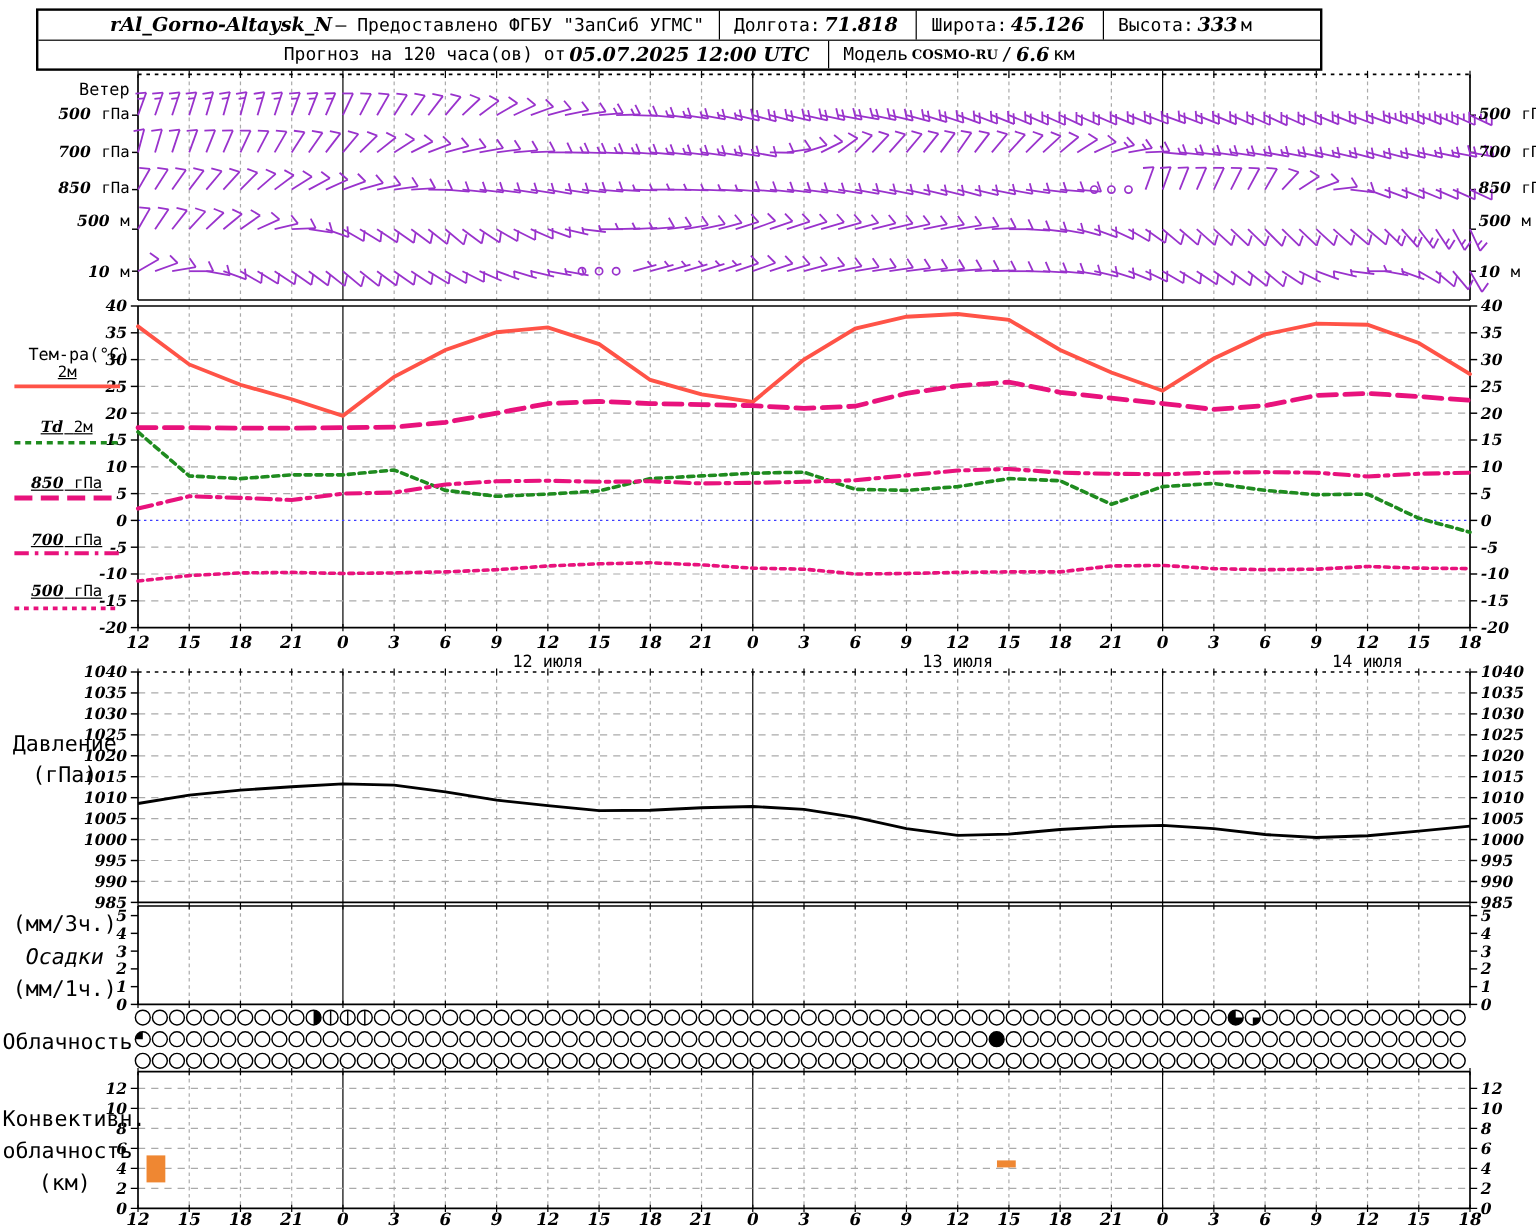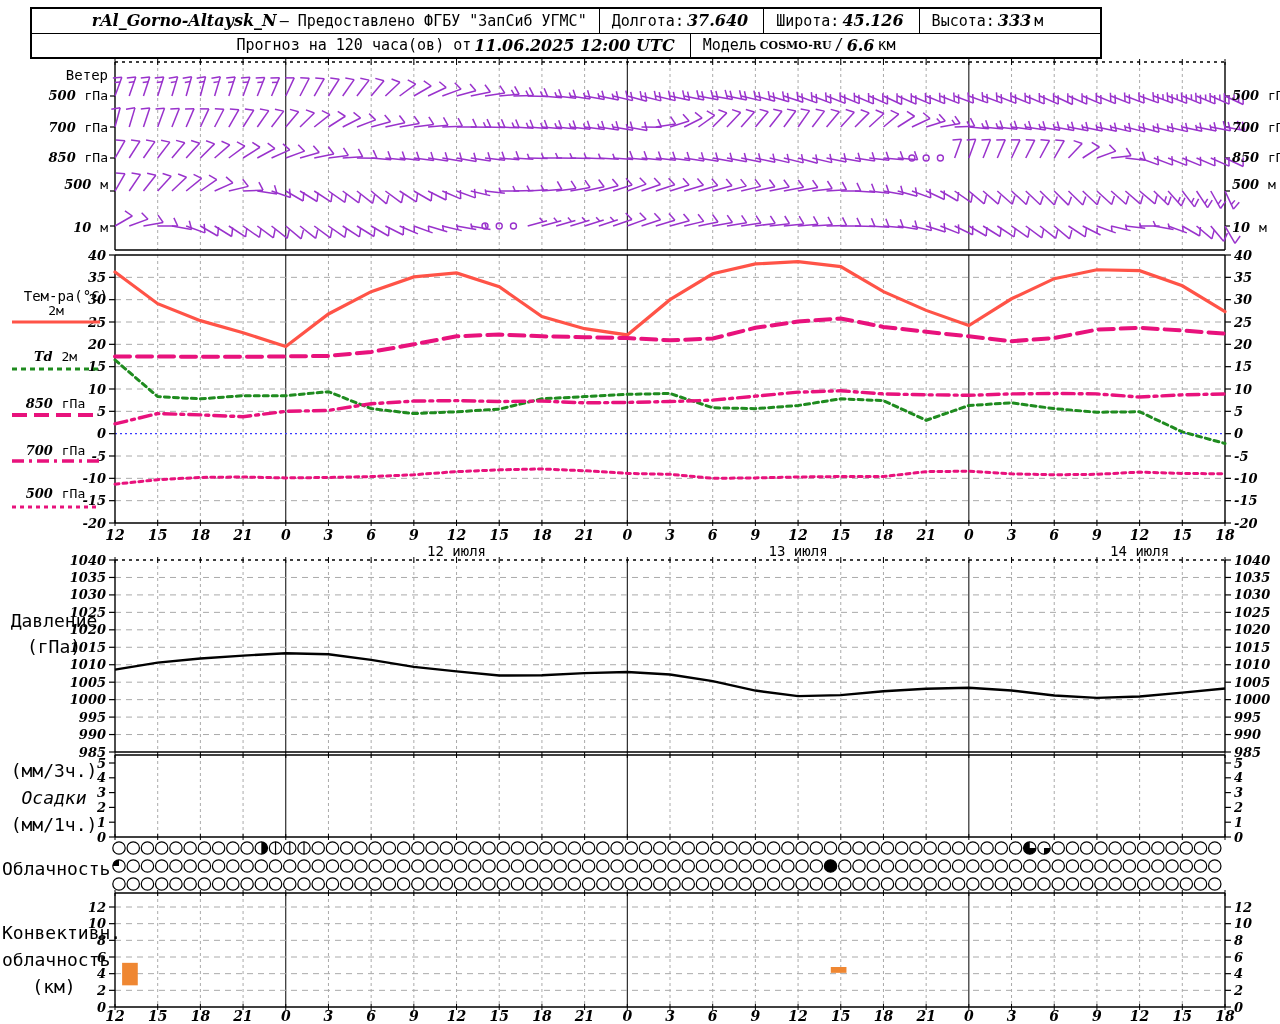--- a/index.html
+++ b/index.html
@@ -14,51 +14,51 @@
   .seg{display:flex;align-items:center;padding:0 12px;white-space:nowrap;}
   .sep{border-left:1px solid #000;}
   .mono{font-family:"DejaVu Sans Mono",monospace;}
   .bi{font-family:"DejaVu Serif",serif;font-style:italic;font-weight:bold;font-size:16px;padding:0 3px;}
   .bb{font-family:"DejaVu Serif",serif;font-weight:bold;font-size:11px;padding:0 3px;}
   
   .side{position:absolute;left:0;width:108px;text-align:right;font-size:13px;white-space:nowrap;}
   .sidec{position:absolute;left:2px;width:104px;text-align:center;font-size:18px;white-space:nowrap;}
   .rside{position:absolute;left:1231px;width:60px;text-align:left;font-size:13px;white-space:nowrap;}
   .side .bi,.rside .bi,.sidec .bi,.lgl .bi{font-size:13px;padding:0 1px;}
-  .lgl{position:absolute;left:0;width:110px;text-align:center;font-size:13px;white-space:nowrap;}
+  .lgl{position:absolute;left:0;width:110px;text-align:center;font-size:13px;white-space:nowrap;text-decoration:underline;}
 </style>
 </head>
 <body>
 
 <div class="frame">
 
   <div class="hdr">
     <div class="hdr-row">
       <span class="seg">
         <span class="bi">rAl_Gorno-Altaysk_N</span>
         <span class="mono">— Предоставлено ФГБУ "ЗапСиб УГМС"</span>
       </span>
       <span class="seg sep">
         <span class="mono">Долгота:</span>
-        <span class="bi">37.640</span>
+        <span class="bi">71.818</span>
       </span>
       <span class="seg sep">
         <span class="mono">Широта:</span>
         <span class="bi">45.126</span>
       </span>
       <span class="seg sep">
         <span class="mono">Высота:</span>
         <span class="bi">333</span>
         <span class="mono">м</span>
       </span>
     </div>
     <div class="hdr-row">
       <span class="seg">
         <span class="mono">Прогноз на 120 часа(ов) от</span>
-        <span class="bi">11.06.2025 12:00 UTC</span>
+        <span class="bi">05.07.2025 12:00 UTC</span>
       </span>
       <span class="seg sep">
         <span class="mono">Модель</span>
         <span class="bb">COSMO-RU</span>
         <span class="mono">/</span>
         <span class="bi">6.6</span>
         <span class="mono">км</span>
       </span>
     </div>
   </div>

